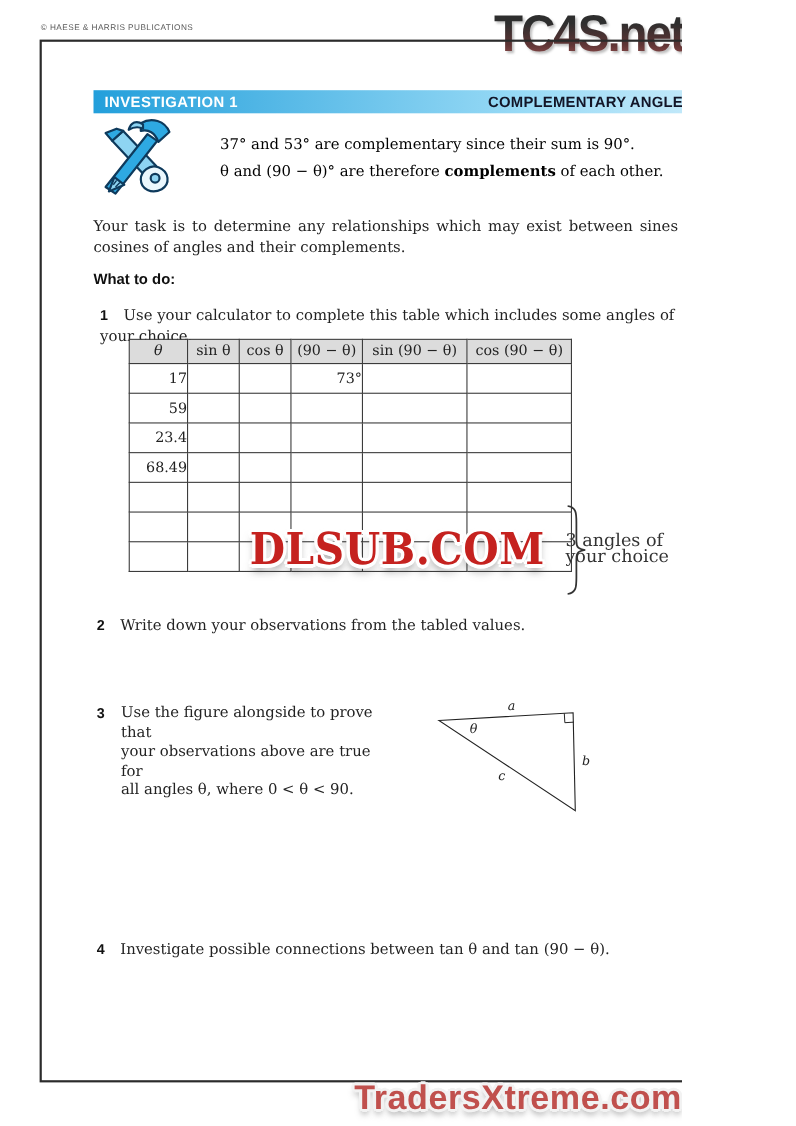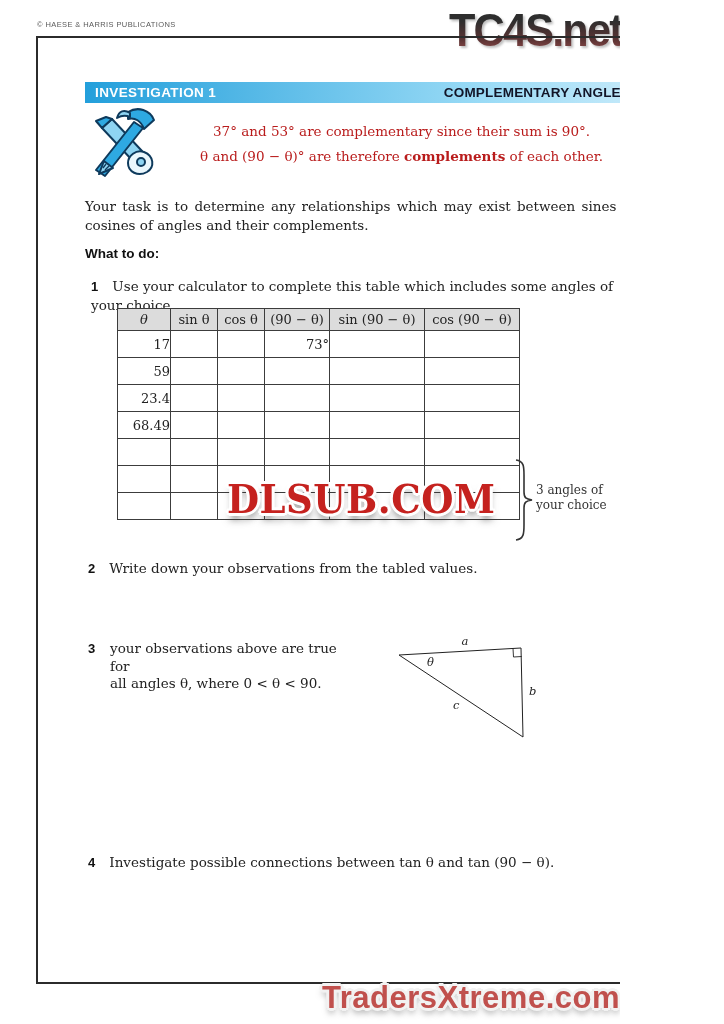--- a/index.html
+++ b/index.html
@@ -23,21 +23,21 @@
 
   
   .hdr-bar{left:85px;top:82px;width:568px;height:21px;
            background:linear-gradient(to right,#239fdb,#9adbf6 70%,#c9ebfa);
            display:flex;align-items:center;justify-content:space-between;
            font-family:"Liberation Sans",sans-serif;font-weight:bold;font-size:13.5px;gap:13px;}
   .hdr-left{color:#ffffff;padding-left:10px;letter-spacing:.4px;}
   .hdr-right{color:#121527;padding-right:23px;letter-spacing:.2px;}
 
   
-  .intro{left:200px;top:119px;font-size:13.5px;line-height:25px;color:#b91c1c;text-align:center;}
+  .intro{left:200px;top:119px;font-size:13.5px;line-height:25px;color:#000000;}
   .intro b{font-weight:bold;}
 
   .task{left:85px;top:197px;width:563px;font-size:13.5px;line-height:19px;
         text-align:justify;color:#222;}
 
   .what-to-do{left:85px;top:246px;font-family:"Liberation Sans",sans-serif;
               font-weight:bold;font-size:13.5px;color:#111;}
 
   .item-num{font-family:"Liberation Sans",sans-serif;font-weight:bold;font-size:13px;color:#111;}
   .item-text{font-size:13.5px;color:#222;}
@@ -46,21 +46,21 @@
   table.angles{left:117px;top:308px;border-collapse:collapse;position:absolute;}
   table.angles td,table.angles th{border:1.4px solid #3c3c3c;font-weight:normal;
         font-size:13px;text-align:center;padding:0;color:#222;}
   table.angles th{background:#dcdcdc;height:21px;}
   table.angles td{height:26px;background:transparent;text-align:right;}
   .c0{width:52px;} .c1{width:46px;} .c2{width:46px;margin-top:26px;} .c3{width:64px;} .c4{width:94px;} .c5{width:94px;}
   .theta-cell{font-style:italic;}
 
   
   .brace{left:513px;top:458px;}
-  .brace-note{left:536px;top:483px;font-size:12px;line-height:15px;color:#333;}
+  .brace-note{left:514px;top:483px;font-size:16px;line-height:15px;color:#333;}
 
   
   .wm-mid{left:227px;top:477px;font-family:"DejaVu Serif",serif;font-weight:900;
           font-size:37px;letter-spacing:.5px;color:#c5221f;transform:scaleY(1.08);
           text-shadow:
             -3px 0 0 #fff,3px 0 0 #fff,0 -3px 0 #fff,0 3px 0 #fff,
             -2px -2px 0 #fff,2px -2px 0 #fff,-2px 2px 0 #fff,2px 2px 0 #fff,
             0 6px 7px rgba(60,60,60,.55);}
 
   
@@ -203,20 +203,21 @@
   <div class="abs wm-mid">DLSUB.COM</div>
 
   <div class="abs" style="left:88px;top:558px;">
     <span class="item-num">2</span>
     <span class="item-text" style="margin-left:9px;">Write down your observations from the tabled values.</span>
   </div>
 
   <div class="abs" style="left:88px;top:640px;">
     <span class="item-num abs" style="left:0;top:1px;">3</span>
     <div class="item-text" style="margin-left:22px;width:250px;line-height:17.5px;">
+      <div>Use the figure alongside to prove that</div>
       <div>your observations above are true for</div>
       <div>all angles θ, where 0 &lt; θ &lt; 90.</div>
     </div>
   </div>
 
   <svg class="abs" style="left:393px;top:637px;" width="148" height="108" viewBox="0 0 148 108">
     <polygon points="6,18 128,11 130,100" fill="none" stroke="#222" stroke-width="1"></polygon>
     <path d="M120 11.5 L120.5 20 L128.7 19.5" fill="none" stroke="#222" stroke-width="0.9"></path>
     <text class="fig-label" x="72" y="8" text-anchor="middle">a</text>
     <text class="fig-label" x="34" y="29">θ</text>

